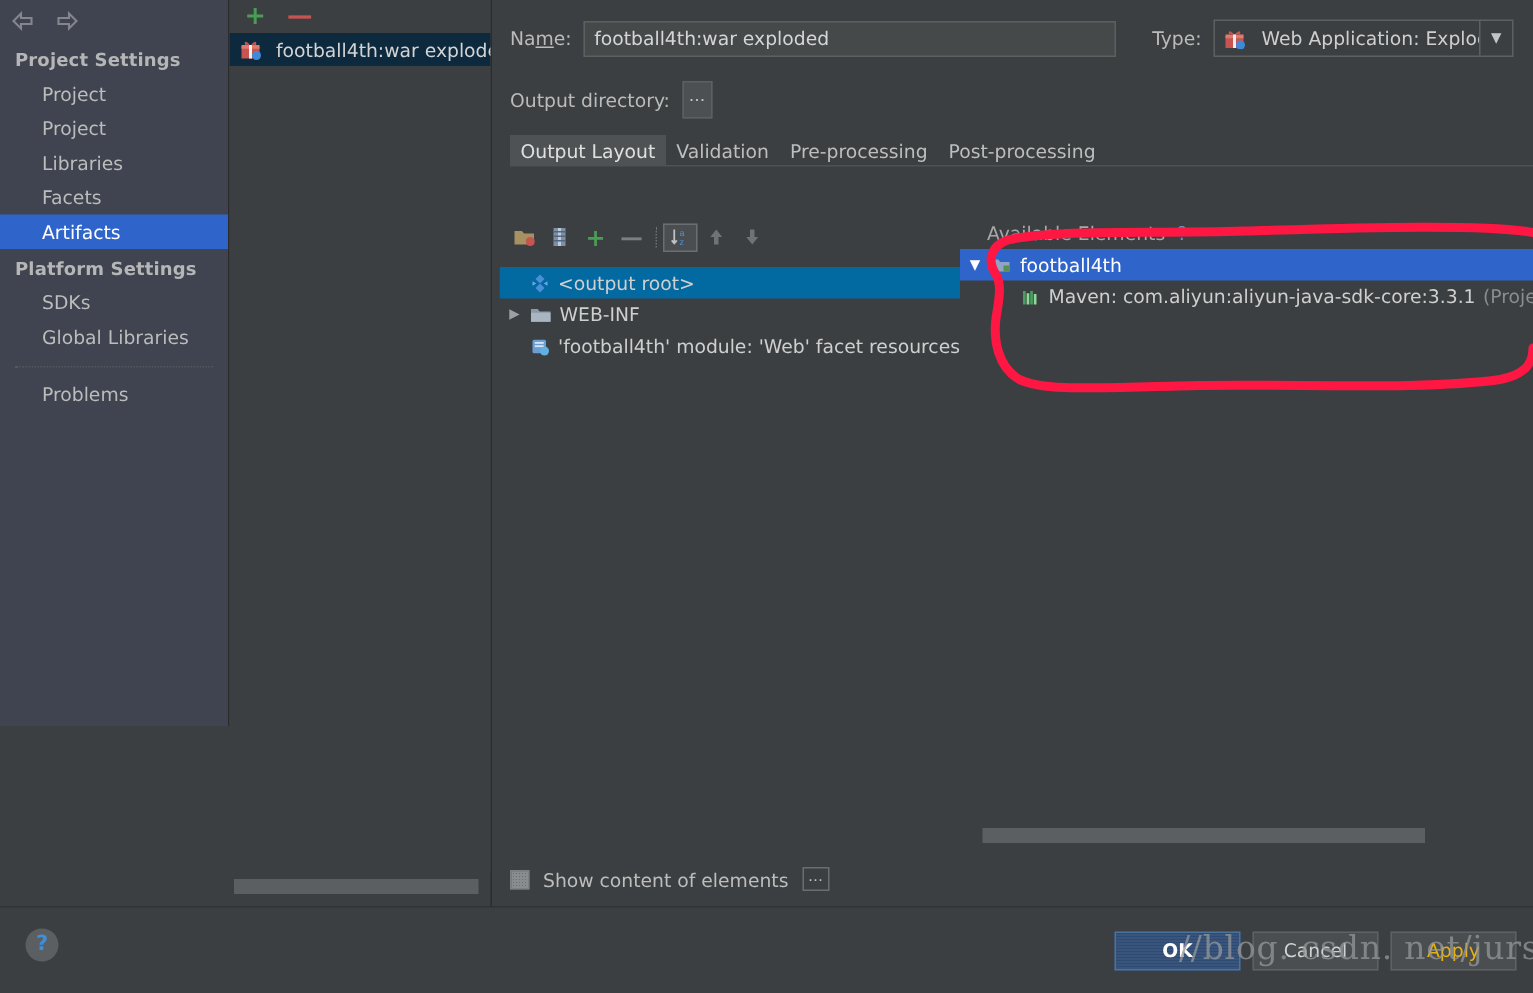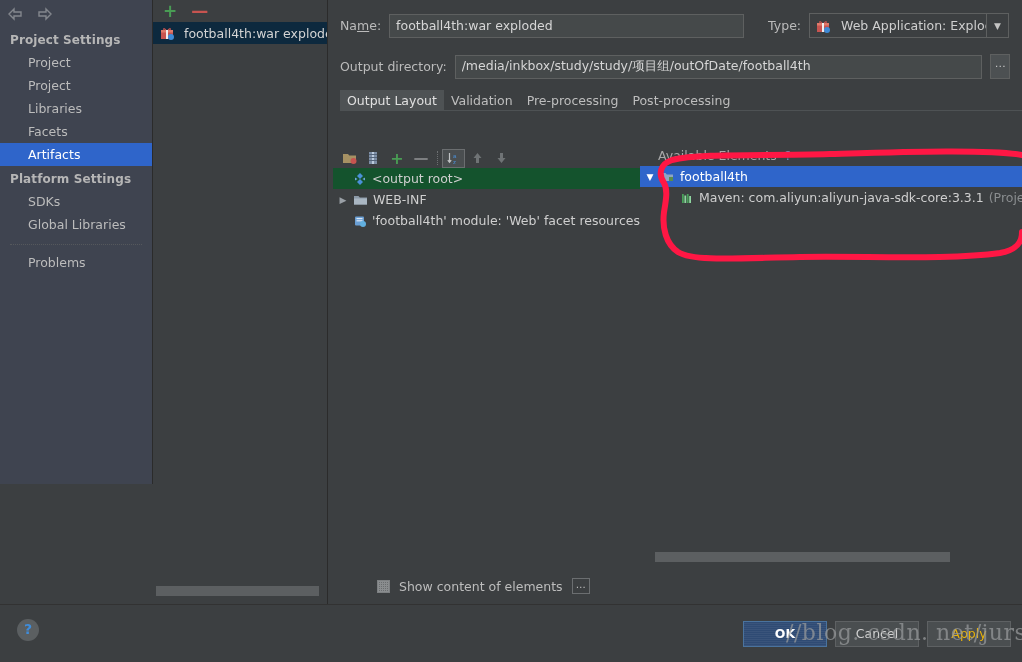--- a/index.html
+++ b/index.html
@@ -274,21 +274,21 @@
     overflow: hidden;
   }
   .tree-row {
     display: flex; align-items: center;
     height: 21px;
     font-size: 12.5px;
     color: #cfcfcf;
     white-space: nowrap;
     cursor: default;
   }
-  .tree-row.sel-dark { background: #14532d; }
+  .tree-row.sel-dark { background: #0369a1; margin-top: 10px; }
   .tree-row.sel-blue { background: #2f65ca; color: #ffffff; }
   .twisty {
     width: 20px; display: flex; align-items: center; justify-content: center;
     color: #9aa0a6; font-size: 9px;
   }
   .ti { margin-right: 5px; display: inline-flex; }
 
   .pane-header {
     height: 18px;
     color: #a8a8a8;
@@ -307,21 +307,20 @@
     height: 10px;
     background: #5c5f61;
   }
 
   
   .show-content-row {
     position: absolute;
     left: 12px; bottom: 10px;
     display: flex; align-items: center;
     gap: 9px;
-    margin-left: 37px;
   }
   .show-content-row .lbl2 {
     color: #bdbdbd; font-size: 12.5px;
   }
   .small-ellipsis {
     width: 18px; height: 16px;
     border: 1px solid #6b6e70;
     color: #c0c0c0;
     font-size: 10px;
     text-align: center;
@@ -472,21 +471,20 @@
             </svg>
           </span>
           <span>Web Application: Exploded</span>
         </span>
         <span class="combo-arrow">▼</span>
       </div>
     </div>
 
     <div class="row-outdir">
       <span class="lbl">Output directory:</span>
-      <input class="txtfield" id="outdir-input" type="text" value="/media/inkbox/study/study/项目组/outOfDate/football4th" style="">
       <span class="ellipsis-btn">…</span>
     </div>
 
 
     <div class="tabs">
       <div class="tab active">Output Layout</div>
       <div class="tab">Validation</div>
       <div class="tab">Pre-processing</div>
       <div class="tab">Post-processing</div>
     </div>

